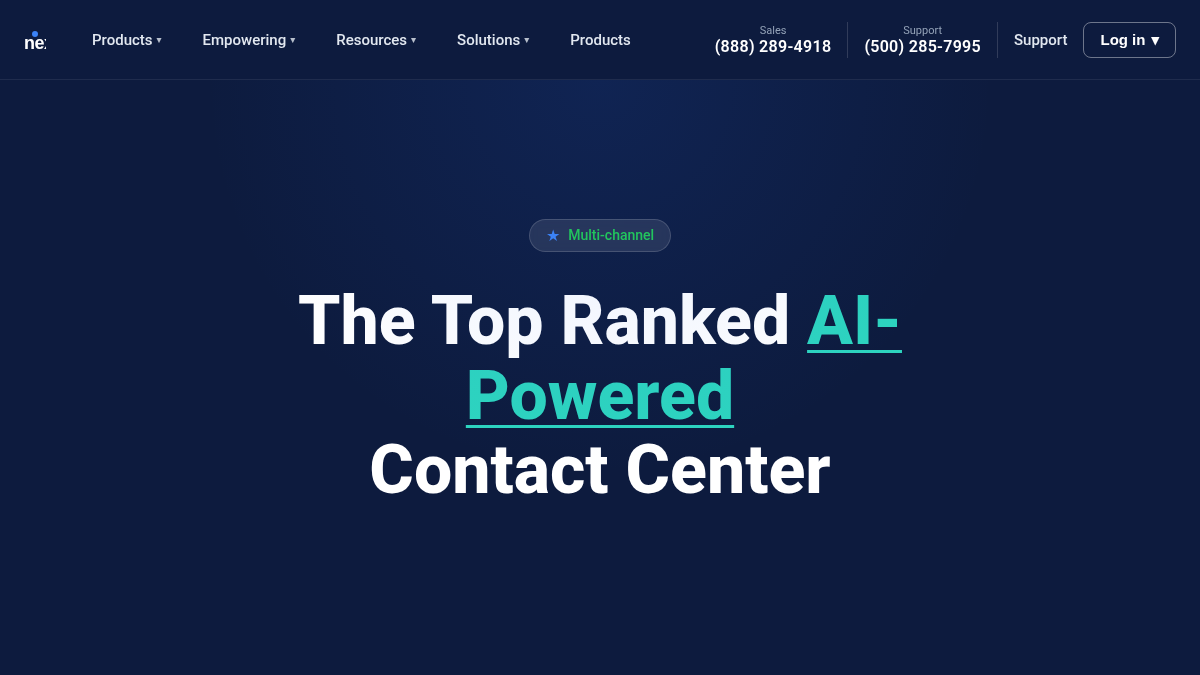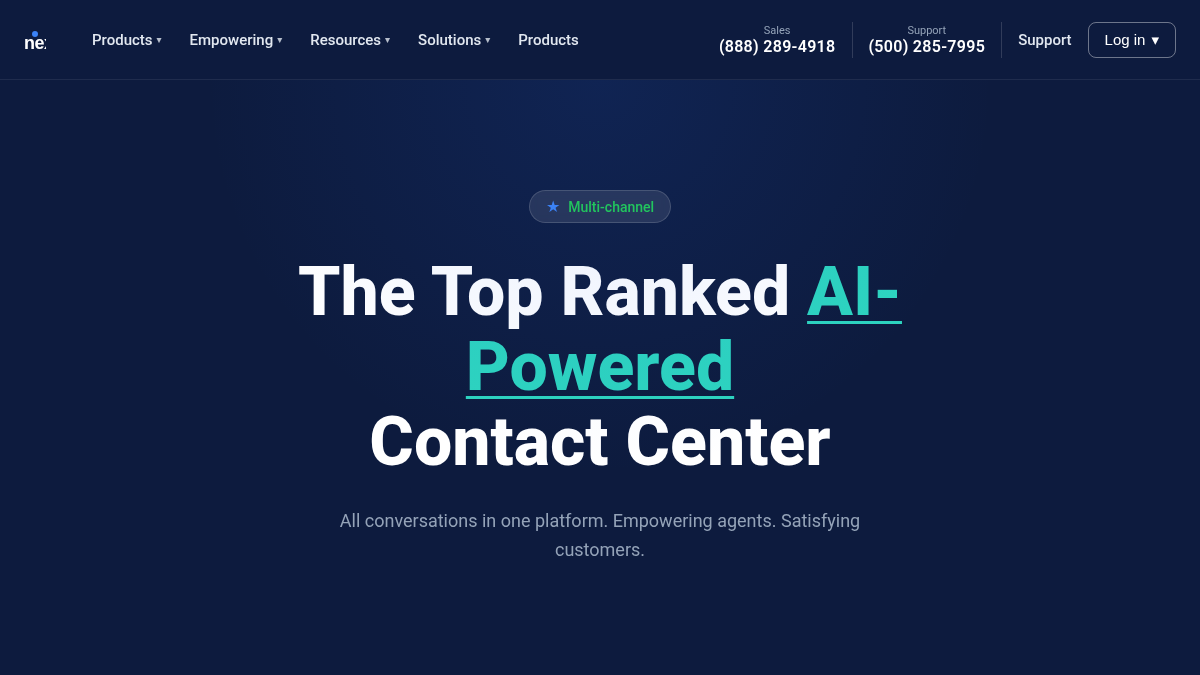--- a/index.html
+++ b/index.html
@@ -42,21 +42,21 @@
       font-size: 22px;
       font-weight: 700;
       letter-spacing: -0.5px;
       display: flex;
       align-items: center;
       gap: 4px;
     }
 
     .nav-links {
       display: flex;
-      gap: 4px;
+      gap: 17px;
       flex: 1;
     }
 
     .nav-item {
       color: #e2e8f0;
       font-size: 15px;
       font-weight: 500;
       padding: 8px 12px;
       cursor: pointer;
       display: flex;
@@ -110,21 +110,21 @@
       font-weight: 500;
       cursor: pointer;
     }
 
     .login-btn {
       display: flex;
       align-items: center;
       gap: 6px;
       color: #ffffff;
       font-size: 15px;
-      font-weight: 400;
+      font-weight: 700;
       padding: 8px 16px;
       border: 1.5px solid rgba(255,255,255,0.4);
       border-radius: 8px;
       cursor: pointer;
       background: transparent;
       text-align: right;
     }
 
     .get-started-btn {
       background: #2563eb;
@@ -282,14 +282,13 @@
   <div class="badge">
     <span class="badge-star">★</span>
     <span class="badge-text">Multi-channel</span>
   </div>
 
   <h1 class="hero-title">
     <span>The Top Ranked </span><span class="hero-title-highlight">AI-Powered</span><br>
     <span>Contact Center</span>
   </h1>
 
-  <p class="hero-subtitle">All conversations in one platform. Empowering agents. Satisfying customers.</p>
 </section>
 
 </body></html>

